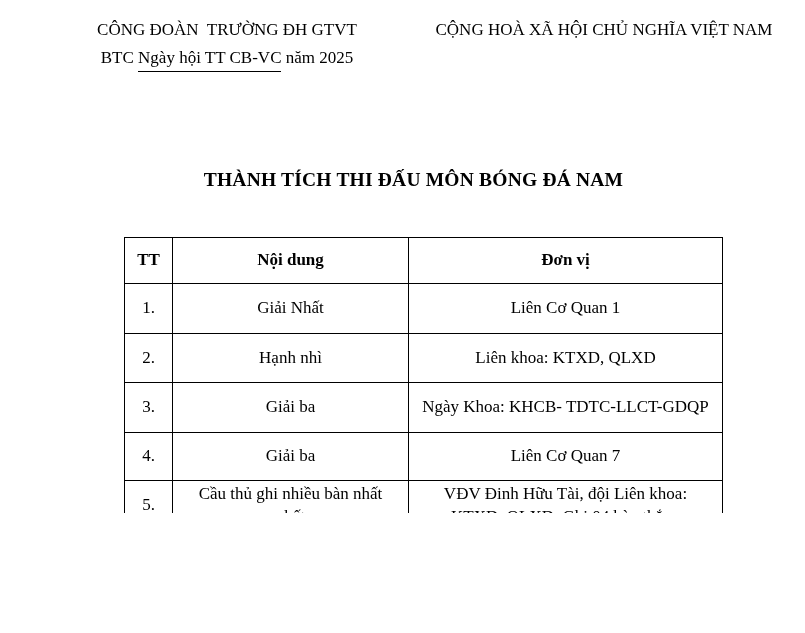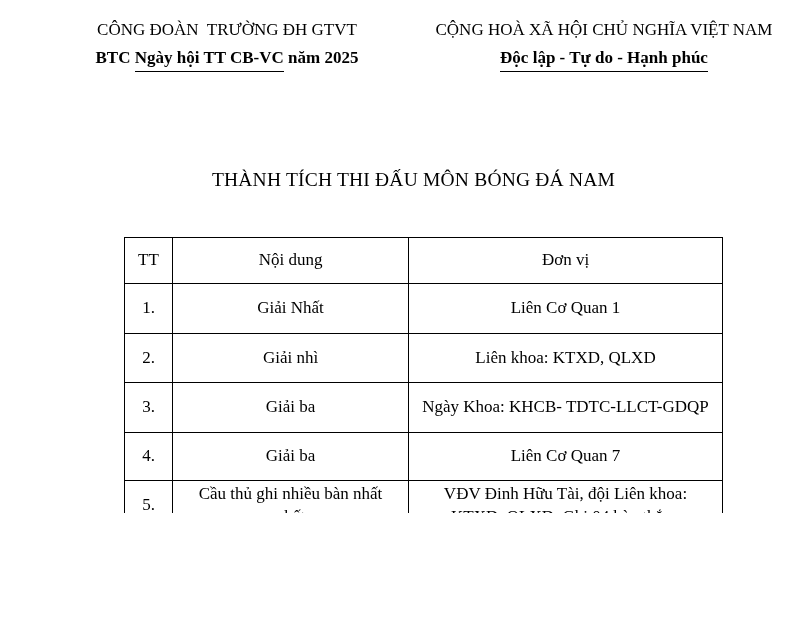--- a/index.html
+++ b/index.html
@@ -22,55 +22,55 @@
   }
   .header-right {
     position: absolute; top: 0; left: 406px; width: 396px;
     text-align: center;
   }
   .h-line1 {
     font-size: 17px; font-weight: normal; line-height: 26px;
     white-space: pre;
   }
   .h-line2 {
-    font-size: 17px; font-weight: bold; line-height: 26px;
+    font-size: 17px; font-weight: normal; line-height: 26px;
     margin-top: 2px; white-space: pre;
   }
   .u-offset {
     display: inline-block;
     border-bottom: 1.5px solid #000000;
     padding-bottom: 3px;
     line-height: 20px;
   }
 
   
   .doc-title {
     position: absolute; top: 169px; left: 0; width: 805px;
     padding-left: 22px;
     text-align: center;
-    font-size: 19.5px; font-weight: normal;
+    font-size: 19.5px; font-weight: bold;
     letter-spacing: 0.2px;
   }
 
   
   .results-table {
     position: absolute; top: 237px; left: 124px;
     width: 598px;
     border-collapse: collapse;
     table-layout: fixed;
     font-size: 17px;
     line-height: 1.3;
   }
   .results-table th, .results-table td {
     border: 1.5px solid #000000;
     text-align: center;
     vertical-align: middle;
     padding: 2px 4px;
   }
-  .results-table th { font-weight: normal; font-size: 17px; }
+  .results-table th { font-weight: bold; font-size: 17px; }
   .results-table .c1 { width: 48px; }
   .results-table .c2 { width: 236px; }
   .results-table .c3 { width: 314px; }
   .results-table td.c2 { padding: 2px 24px; }
   .results-table td.c3 { padding: 2px 12px; }
   .row-h { height: 46px; }
   .row-1 { height: 50px; }
   .row-2 { height: 49px; }
   .row-3 { height: 50px; }
   .row-4 { height: 48px; }
@@ -81,21 +81,20 @@
 
 <div class="page">
 
   <div class="doc-header">
     <div class="header-left">
       <div class="h-line1">CÔNG ĐOÀN  TRƯỜNG ĐH GTVT</div>
       <div class="h-line2"><span>BTC </span><span class="u-offset">Ngày hội TT CB-VC</span><span> năm 2025</span></div>
     </div>
     <div class="header-right">
       <div class="h-line1">CỘNG HOÀ XÃ HỘI CHỦ NGHĨA VIỆT NAM</div>
-      <div class="h-line2"><span class="u-offset">Độc lập - Tự do - Hạnh phúc</span></div>
     </div>
   </div>
 
   <div class="doc-title">THÀNH TÍCH THI ĐẤU MÔN BÓNG ĐÁ NAM</div>
 
   <table class="results-table">
     <colgroup>
       <col class="c1">
         <col class="c2">
         <col class="c3">
@@ -108,21 +107,21 @@
       </tr>
     </thead>
     <tbody>
       <tr class="row-1">
         <td class="c1">1.</td>
         <td class="c2">Giải Nhất</td>
         <td class="c3">Liên Cơ Quan 1</td>
       </tr>
       <tr class="row-2">
         <td class="c1">2.</td>
-        <td class="c2">Giải nhì</td>
+        <td class="c2">Hạnh nhì</td>
         <td class="c3">Liên khoa: KTXD, QLXD</td>
       </tr>
       <tr class="row-3">
         <td class="c1">3.</td>
         <td class="c2">Giải ba</td>
         <td class="c3">Ngày Khoa: KHCB- TDTC-LLCT-GDQP</td>
       </tr>
       <tr class="row-4">
         <td class="c1">4.</td>
         <td class="c2">Giải ba</td>

